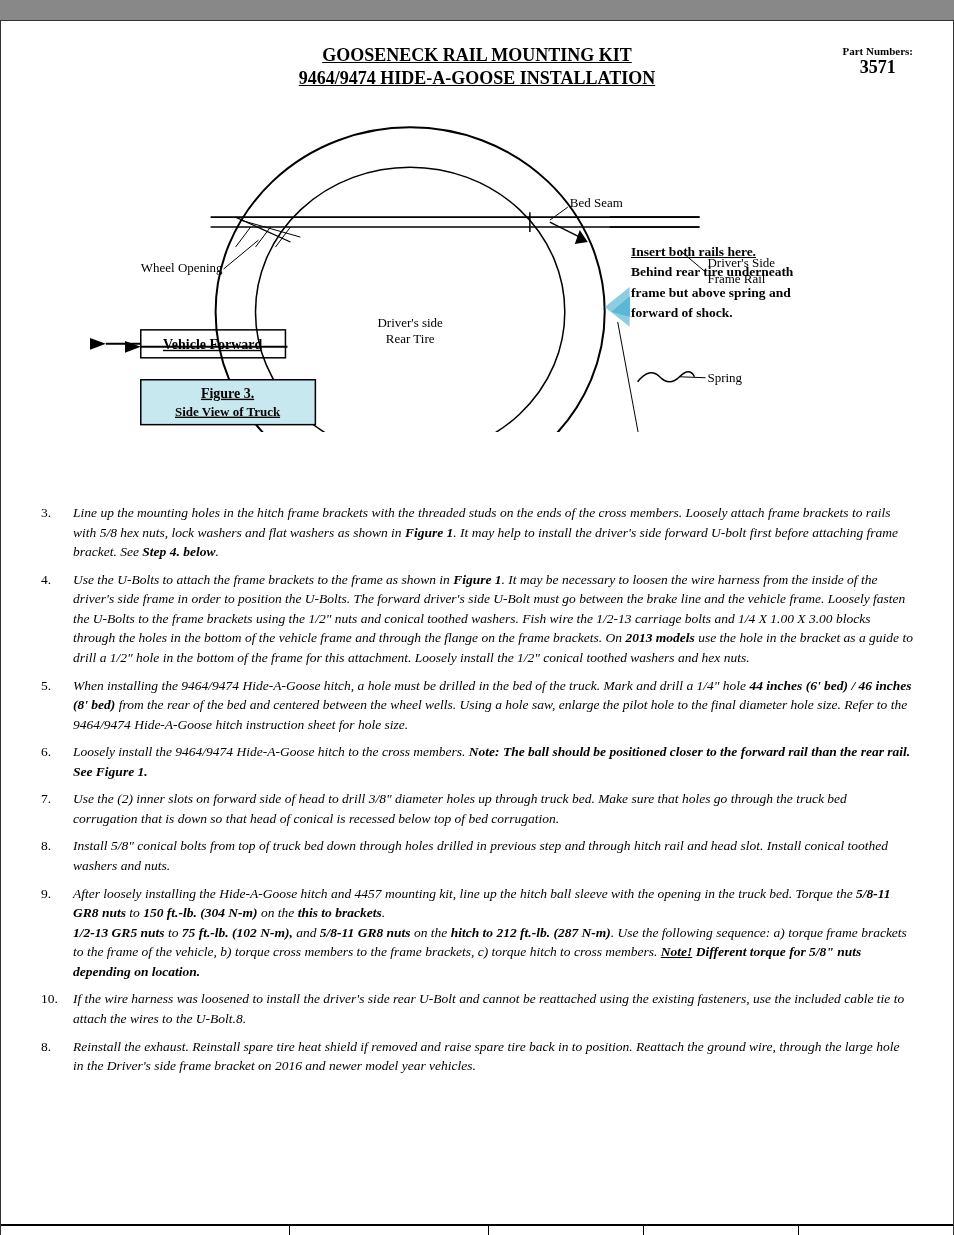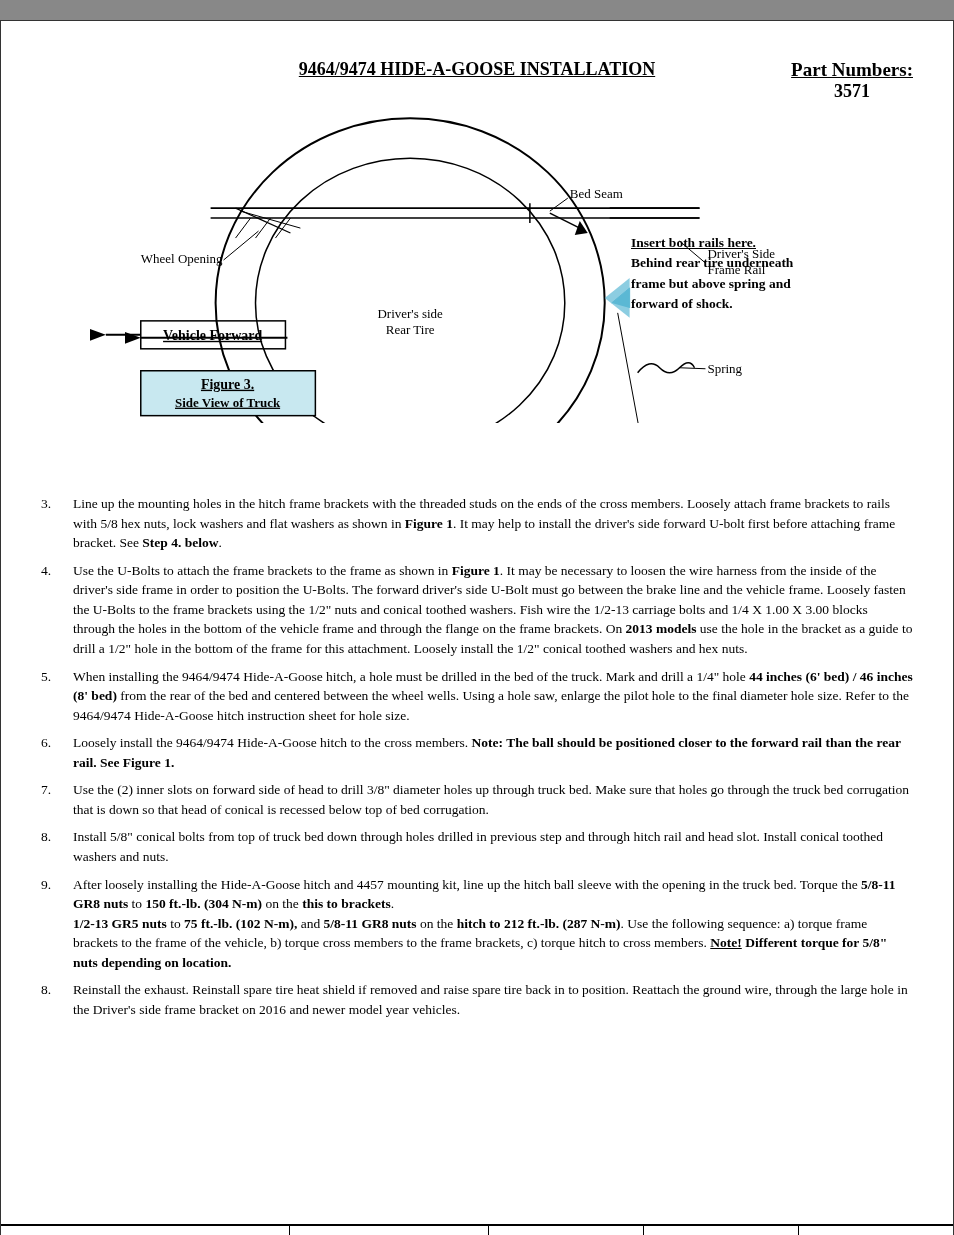--- a/index.html
+++ b/index.html
@@ -39,34 +39,33 @@
     .header h2 {
       font-size: 18px;
       font-weight: bold;
       text-decoration: underline;
       margin-top: 4px;
     }
     .header h3 {
       font-size: 18px;
       font-weight: bold;
       text-decoration: underline;
-      margin-top: 18px;
+      margin-top: 2px;
     }
     .part-numbers {
       position: absolute;
       right: 0;
       top: 0;
       text-align: center;
       font-size: 15px;
       font-weight: bold;
     }
     .part-numbers .pn-label {
-      font-size: 19px;
-      font-weight: bold;
-      text-decoration: underline;
+      font-size: 11px;
+      font-weight: bold;
     }
     .part-numbers .pn-value {
       font-size: 18px;
       font-weight: bold;
     }
 
     
     .figure-area {
       margin: 18px 0 10px 0;
       position: relative;
@@ -84,20 +83,21 @@
       font-size: 13.5px;
       line-height: 1.45;
     }
     .instruction-num {
       min-width: 32px;
       font-size: 13.5px;
       padding-top: 0;
     }
     .instruction-text {
       flex: 1;
+      font-style: italic;
     }
     .bold { font-weight: bold; }
     .underline { text-decoration: underline; }
 
     
     .footer {
       border-top: 2px solid #000;
       display: flex;
       font-size: 13px;
     }
@@ -118,20 +118,21 @@
 <body>
 
 <div class="page">
   <div class="content">
 
     <div class="header">
       <div class="part-numbers">
         <div class="pn-label">Part Numbers:</div>
         <div class="pn-value">3571</div>
       </div>
+      <h2>GOOSENECK RAIL MOUNTING KIT</h2>
       <h3>9464/9474 HIDE-A-GOOSE INSTALLATION</h3>
     </div>
 
     <div class="figure-area">
       <svg width="100%" height="320" viewBox="0 0 874 320" style="font-family:'Times New Roman',Times,serif;">
 
         <ellipse cx="370" cy="200" rx="195" ry="185" fill="none" stroke="#000" stroke-width="2"></ellipse>
 
         <ellipse cx="370" cy="200" rx="155" ry="145" fill="none" stroke="#000" stroke-width="1.5"></ellipse>
 
@@ -256,20 +257,26 @@
       </div>
 
       <div class="instruction-item">
         <div class="instruction-num">9.</div>
         <div class="instruction-text">
           After loosely installing the Hide-A-Goose hitch and 4457 mounting kit, line up the hitch ball sleeve with the opening in the truck bed.  Torque the <span class="bold">5/8-11 GR8 nuts</span> to <span class="bold">150 ft.-lb. (304 N-m)</span> on the <span class="bold">this to brackets</span>.<br>
           <span class="bold">1/2-13 GR5 nuts</span> to <span class="bold">75 ft.-lb. (102 N-m),</span>  and <span class="bold">5/8-11 GR8 nuts</span> on the <span class="bold">hitch to 212 ft.-lb. (287 N-m)</span>.  Use the following sequence: a) torque frame brackets to the frame of the vehicle, b) torque cross members to the frame brackets, c) torque hitch to cross members. <span class="underline bold">Note!</span>  <span class="bold">Different torque for 5/8" nuts depending on location.</span>
         </div>
       </div>
 
+      <div class="instruction-item">
+        <div class="instruction-num">10.</div>
+        <div class="instruction-text">
+          If the wire harness was loosened to install the driver's side rear U-Bolt and cannot be reattached using the existing fasteners, use the included cable tie to attach the wires to the U-Bolt.8.
+        </div>
+      </div>
 
       <div class="instruction-item">
         <div class="instruction-num">8.</div>
         <div class="instruction-text">
           Reinstall the exhaust. Reinstall spare tire heat shield if removed and raise spare tire back in to position. Reattach the ground wire, through the large hole in the Driver's side frame bracket on 2016 and  newer model year vehicles.
         </div>
       </div>
 
     </div>
   </div>

